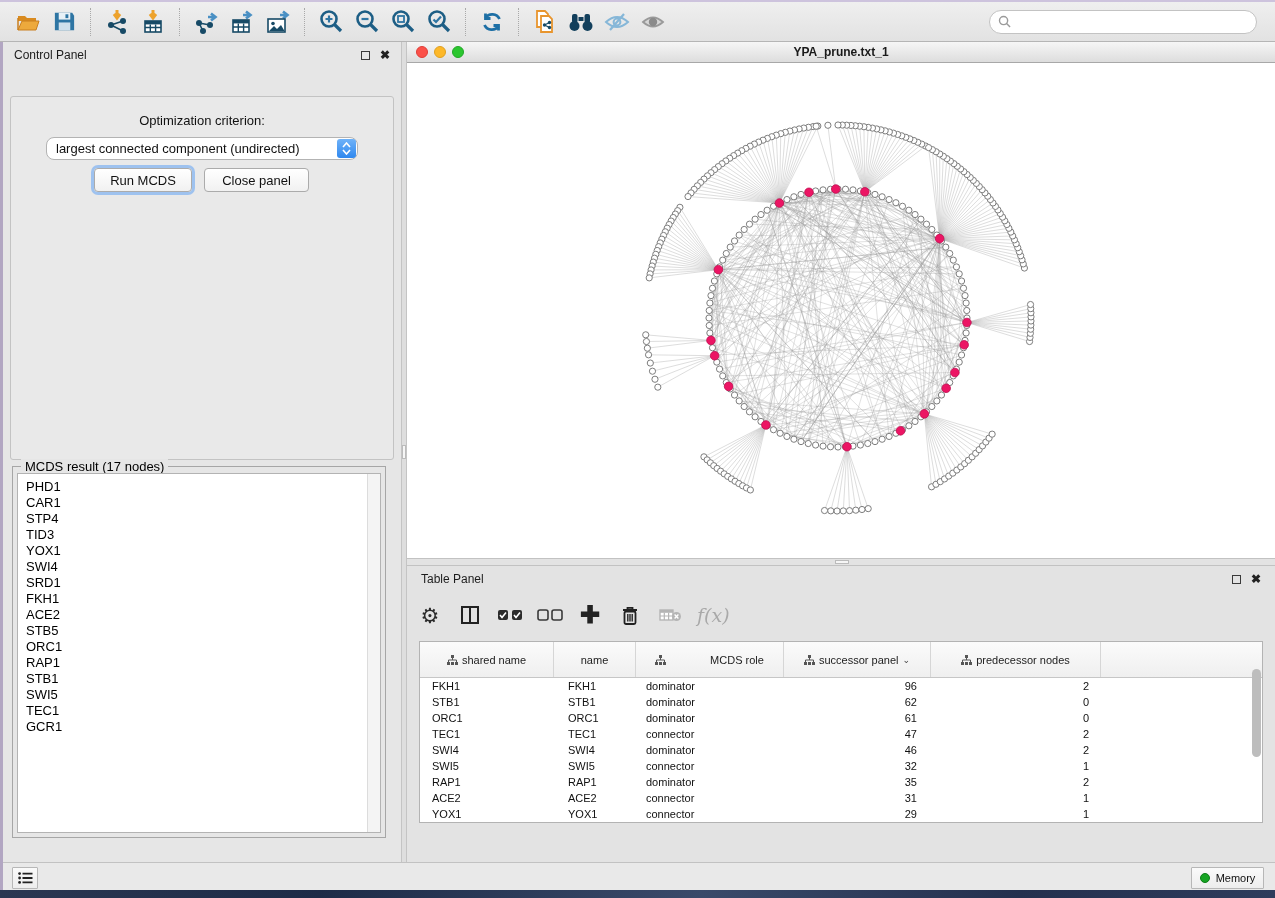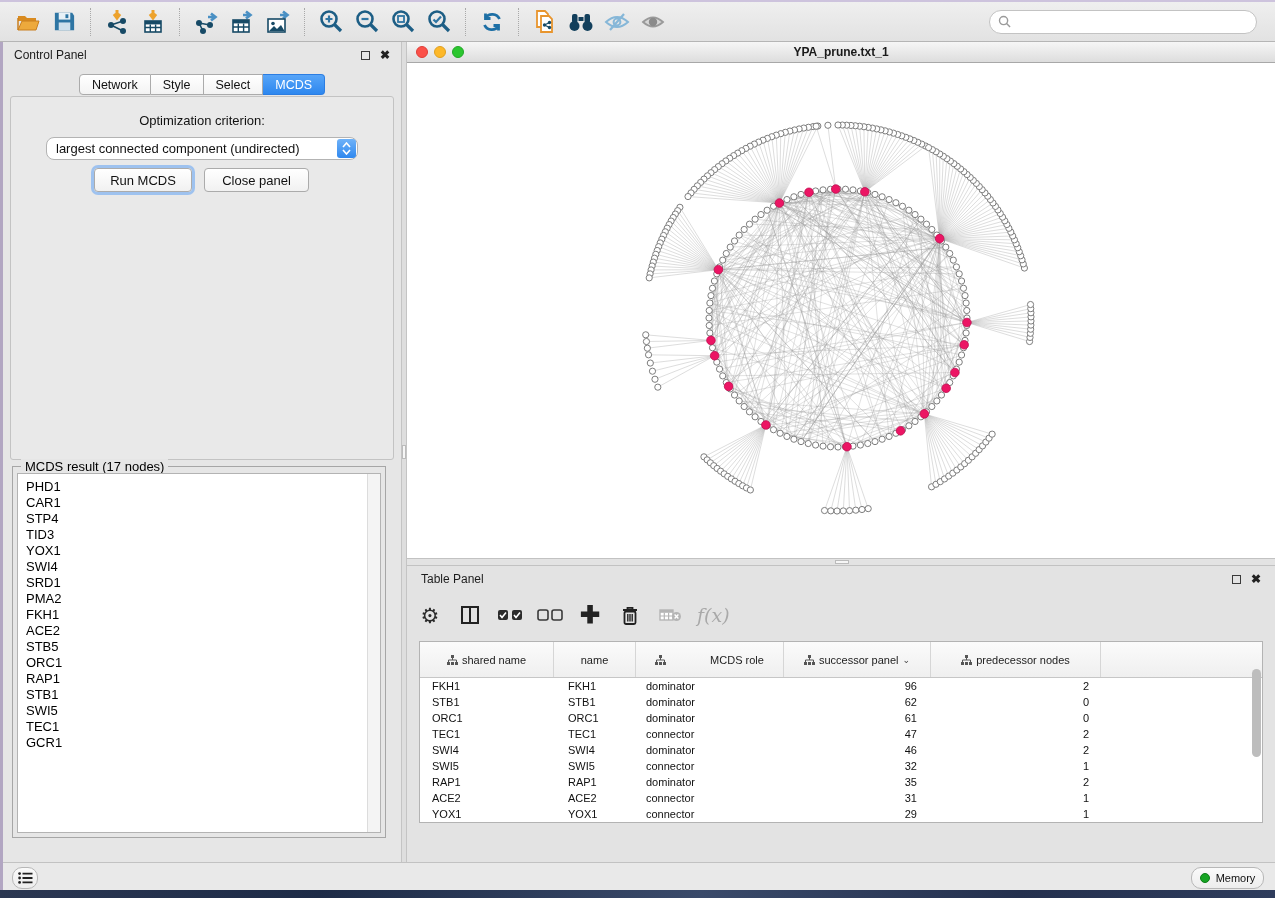--- a/index.html
+++ b/index.html
@@ -12,21 +12,21 @@
   .toolbar{left:0;top:2px;width:1275px;height:40px;background:linear-gradient(#efefef,#e2e2e2);border-bottom:1px solid #b5b5b5;display:flex;align-items:center;padding:0 10px}
   .tb-btn{width:36px;height:32px;display:flex;align-items:center;justify-content:center;background:transparent;border:none}
   .tb-sep{width:1px;height:28px;border-left:1px dotted #a9a9a9;margin:0 8px}
   .search-wrap{margin-left:auto;margin-right:8px;width:268px;height:24px;border:1px solid #c3c3c3;border-radius:12px;background:#fff;display:flex;align-items:center;padding:0 8px}
   .search-wrap input{border:none;outline:none;flex:1;font-size:12px;background:transparent;margin-left:6px}
 
   
   .left-strip{left:0;top:42px;width:3px;height:848px;background:#b2a6c2}
   .desktop-strip{left:0;top:890px;width:1275px;height:8px;background:linear-gradient(90deg,#2b3752,#1d2b47 25%,#3a4a6a 55%,#24304e 80%,#2e3c5c)}
   .status-bar{left:0;top:862px;width:1275px;height:28px;background:#e9e9e9;border-top:1px solid #c2c2c2}
-  .status-btn{position:absolute;border:1px solid #b7b7b7;background:linear-gradient(#fafafa,#ededed);border-radius:10px;display:flex;align-items:center;justify-content:center}
+  .status-btn{position:absolute;border:1px solid #b7b7b7;background:linear-gradient(#fafafa,#ededed);border-radius:1px;display:flex;align-items:center;justify-content:center}
 
   
   .control-panel{left:3px;top:42px;width:398px;height:820px;background:#e6e6e6}
   .panel-header{height:26px;display:flex;align-items:center;padding:0 11px;font-size:12px;color:#1c1c1c}
   .panel-header .hdr-icons{margin-left:auto;display:flex;align-items:center;gap:10px}
   .float-box{width:9px;height:9px;border:1.5px solid #3a3a3a}
   .close-x{font-size:12px;font-weight:bold;color:#222;line-height:1}
   .seg{display:inline-flex}
   .seg .tab{height:21px;padding:0 12px;font-size:12.5px;background:linear-gradient(#ffffff,#f3f3f3);border:1px solid #ababab;border-left-width:0;color:#111;display:flex;align-items:center}
   .seg .tab:first-child{border-left-width:1px;border-radius:4px 0 0 4px}
@@ -230,28 +230,20 @@
   </div>
 
   <div class="abs control-panel">
     <div class="panel-header">
       <span>Control Panel</span>
       <span class="hdr-icons">
         <span class="float-box"></span>
         <span class="close-x">✖</span>
       </span>
     </div>
-    <div class="tabs-row">
-      <div class="seg" id="cp-tabs">
-          <button class="tab">Network</button>
-          <button class="tab">Style</button>
-          <button class="tab">Select</button>
-          <button class="tab active">MCDS</button>
-        </div>
-    </div>
 
     <div class="mcds-box">
       <div class="crit-label">Optimization criterion:</div>
       <div class="select">
         <span>largest connected component (undirected)</span>
         <span class="stepper">
           <svg width="9" height="6" viewBox="0 0 9 6">
               <path d="M1 5 L4.5 1 L8 5" fill="none" stroke="#fff" stroke-width="1.6"></path>
             </svg>
           <svg width="9" height="6" viewBox="0 0 9 6">
@@ -267,21 +259,20 @@
       <div class="group-title">MCDS result (17 nodes)</div>
       <div class="mcds-list" id="mcds-list">
         <div class="scroll-track"></div>
       <div class="mcds-item">PHD1</div>
           <div class="mcds-item">CAR1</div>
           <div class="mcds-item">STP4</div>
           <div class="mcds-item">TID3</div>
           <div class="mcds-item">YOX1</div>
           <div class="mcds-item">SWI4</div>
           <div class="mcds-item">SRD1</div>
-          <div class="mcds-item">PMA2</div>
           <div class="mcds-item">FKH1</div>
           <div class="mcds-item">ACE2</div>
           <div class="mcds-item">STB5</div>
           <div class="mcds-item">ORC1</div>
           <div class="mcds-item">RAP1</div>
           <div class="mcds-item">STB1</div>
           <div class="mcds-item">SWI5</div>
           <div class="mcds-item">TEC1</div>
           <div class="mcds-item">GCR1</div>
         </div>

